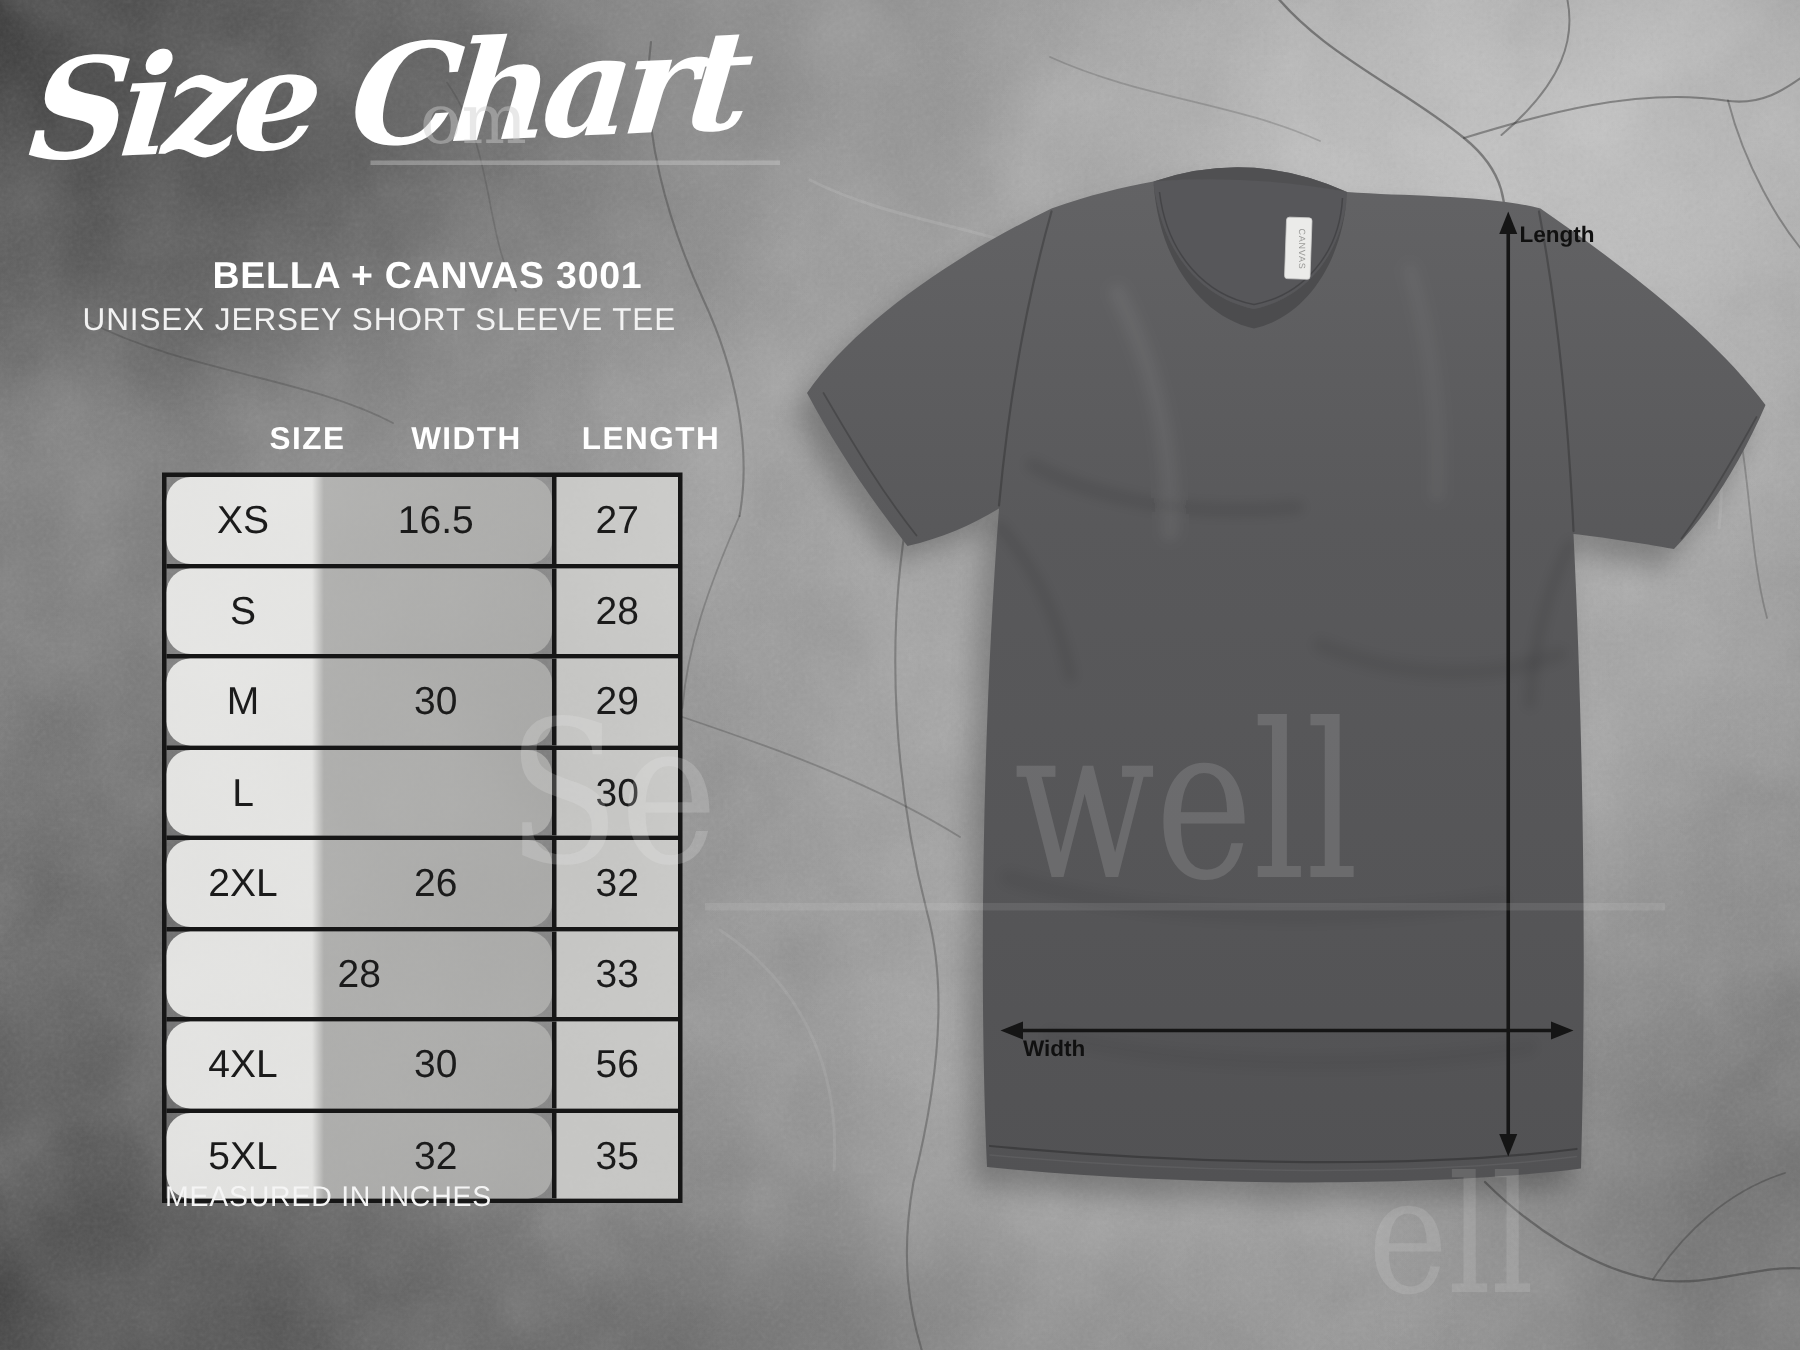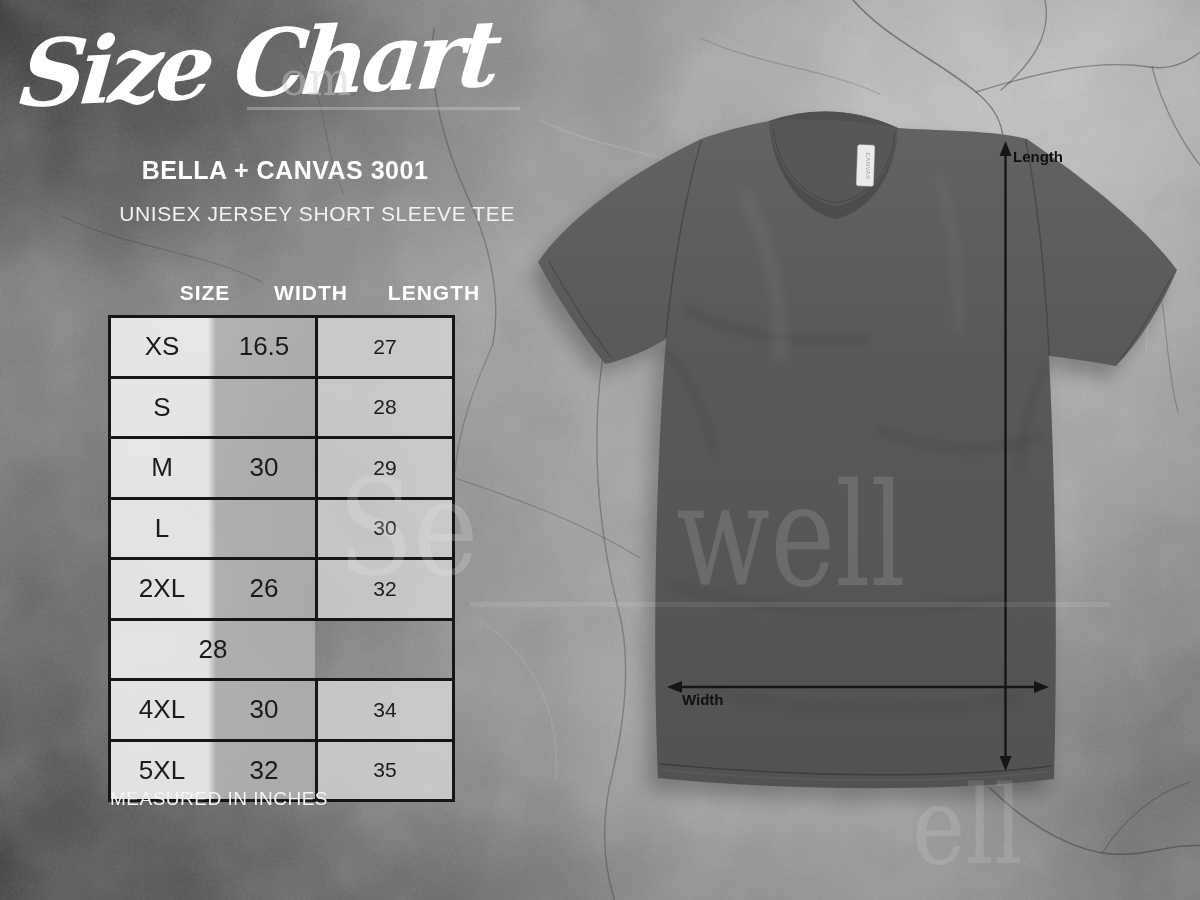--- a/index.html
+++ b/index.html
@@ -25,50 +25,51 @@
   svg.layer{display:block;}
 
   
   .title{
     position:absolute;left:26px;top:20px;width:520px;white-space:nowrap;
     font-family:"DejaVu Serif",serif;font-style:italic;font-weight:700;
     font-size:92px;letter-spacing:-6px;color:#ffffff;
     transform:rotate(-2.5deg) skewX(-8deg);transform-origin:left top;z-index:3;
   }
   .subhead{
-    position:absolute;left:55px;top:156px;width:460px;text-align:center;
+    position:absolute;left:55px;top:170px;width:460px;text-align:center;
     color:#ffffff;font-weight:700;font-size:25px;letter-spacing:0.5px;z-index:3;
   }
   .tagline{
-    position:absolute;left:55px;top:202px;width:460px;text-align:right;
+    position:absolute;left:55px;top:202px;width:460px;text-align:left;
     color:#f2f2f2;font-weight:400;font-size:21px;letter-spacing:0.6px;z-index:3;
   }
 
   
   .thead{position:absolute;top:281px;color:#ffffff;font-weight:700;font-size:21px;
          letter-spacing:1px;transform:translateX(-50%);z-index:3;margin-left:44px;}
   .th-size{left:161px;} .th-width{left:267px;} .th-length{left:390px;}
   .sizetable{
     position:absolute;left:108px;top:315px;width:347px;height:487px;
     border:3px solid #161616;display:flex;flex-direction:column;z-index:3;
   }
   .trow{flex:1;display:flex;border-bottom:3px solid #161616;}
   .trow:last-child{border-bottom:none;}
   .cellA{
-    width:204px;display:flex;
+    width:257px;display:flex;
     background:linear-gradient(90deg,
       rgba(242,242,240,0.88) 0px, rgba(242,242,240,0.88) 97px,
       rgba(187,187,185,0.82) 105px, rgba(179,179,177,0.80) 100%);
+    border-radius:16px;
   }
   .csize{width:102px;display:flex;align-items:center;justify-content:center;
          font-size:26px;color:#1b1b1b;}
   .cwidth{flex:1;display:flex;align-items:center;justify-content:center;
           font-size:26px;color:#1b1b1b;}
   .cellB{flex:1;border-left:3px solid #161616;display:flex;align-items:center;
-         justify-content:center;font-size:21px;color:#1b1b1b;
+         justify-content:center;font-size:26px;color:#1b1b1b;
          background:rgba(215,215,213,0.78);}
   .footnote{position:absolute;left:110px;top:788px;color:#f5f5f5;
             font-size:19px;letter-spacing:0.5px;z-index:3;}
 
   
   .mlabel{position:absolute;color:#101010;font-weight:700;font-size:15px;z-index:5;}
   .label-length{left:1013px;top:148px;}
   .label-width{left:682px;top:691px;}
 
   
@@ -165,27 +166,28 @@
       <div class="cellA">
         <span class="csize">2XL</span>
         <span class="cwidth">26</span>
       </div>
       <div class="cellB">32</div>
     </div>
     <div class="trow">
       <div class="cellA">
         <span class="cwidth">28</span>
       </div>
+      <div class="cellB">33</div>
     </div>
     <div class="trow">
       <div class="cellA">
         <span class="csize">4XL</span>
         <span class="cwidth">30</span>
       </div>
-      <div class="cellB">34</div>
+      <div class="cellB">56</div>
     </div>
     <div class="trow">
       <div class="cellA">
         <span class="csize">5XL</span>
         <span class="cwidth">32</span>
       </div>
       <div class="cellB">35</div>
     </div>
   </div>
 

